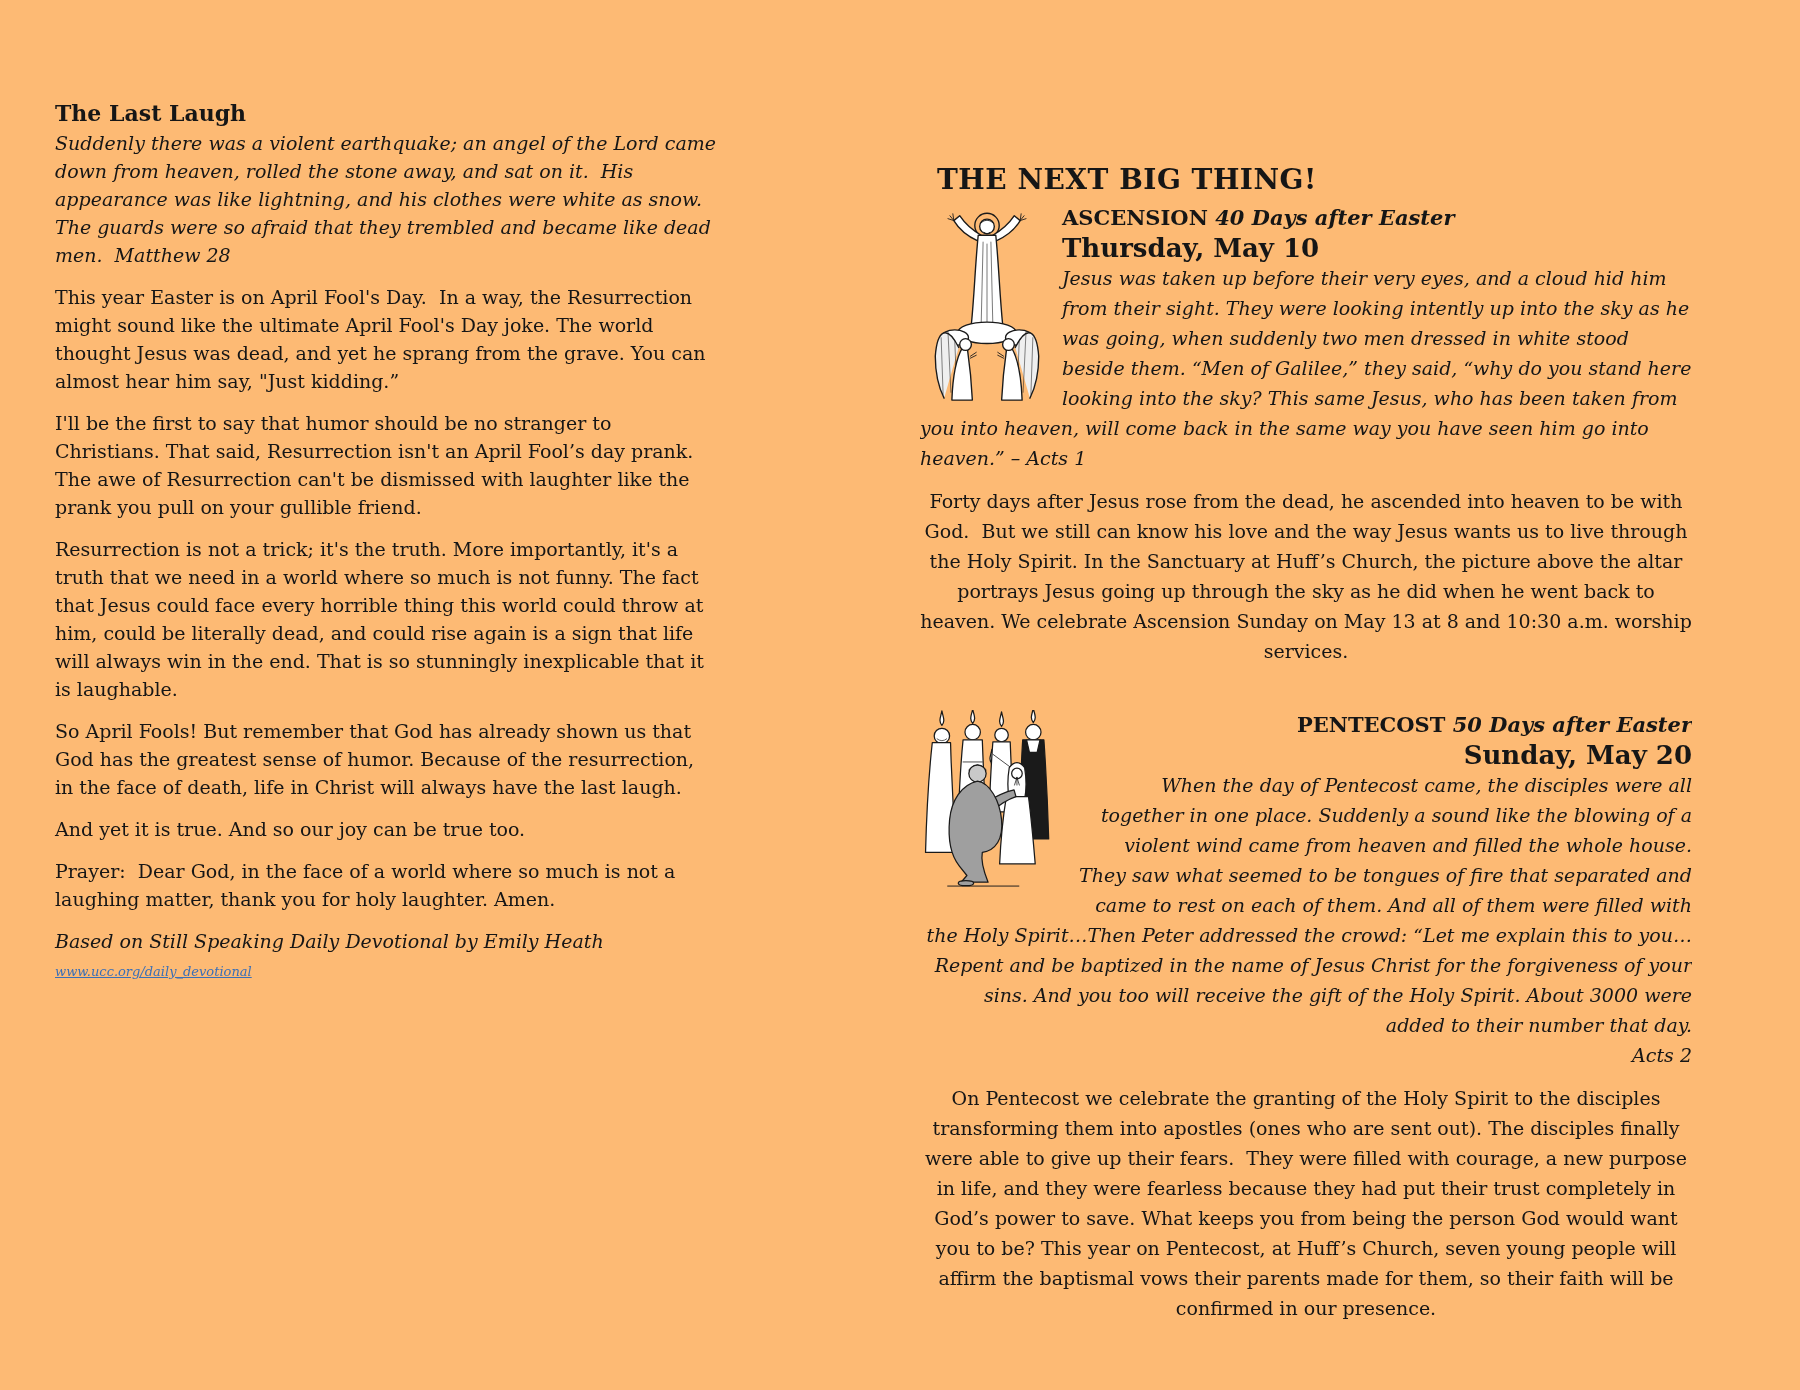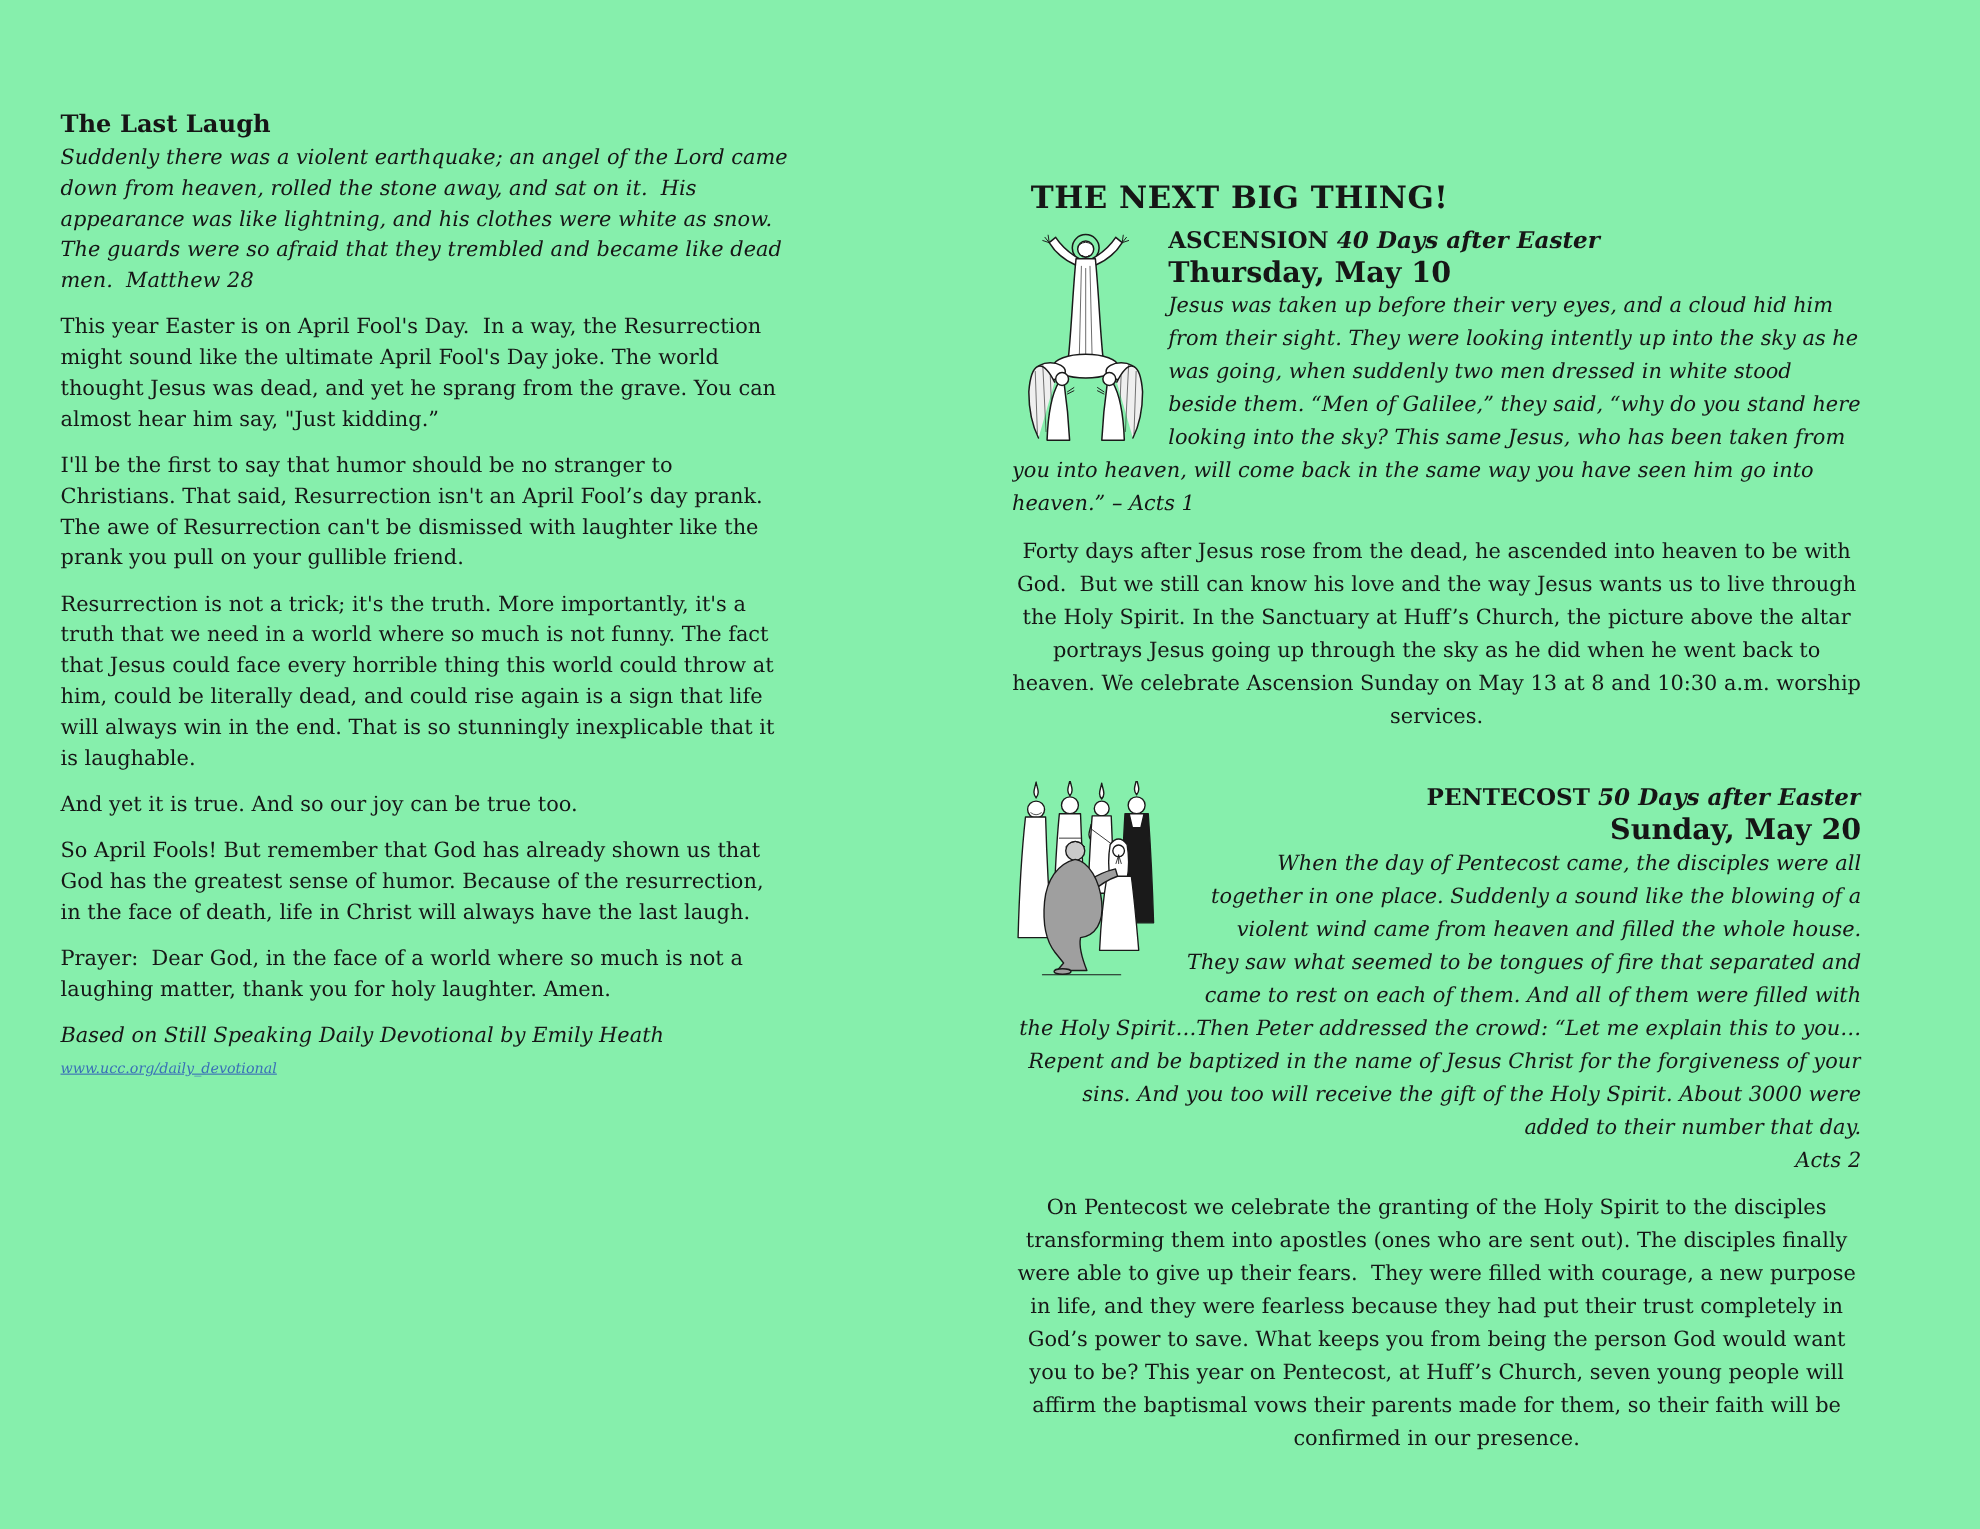--- a/index.html
+++ b/index.html
@@ -1,20 +1,20 @@
 <!DOCTYPE html>
 <html><head>
 <meta charset="utf-8">
 <style>
   html,body { margin:0; padding:0; background:#fff; }
   .page {
     position: relative;
     width: 1800px;
     height: 1390px;
-    background: #86efac;
+    background: #fdba74;
     color: #161616;
     font-family: "DejaVu Serif", "Liberation Serif", serif;
     overflow: hidden;
   }
   .col-left {
     position: absolute;
     left: 55px; top: 98px;
     width: 662px;
     font-size: 19px;
     line-height: 28px;
@@ -65,22 +65,22 @@
 <body>
 
 <div class="page">
 
   <div class="col-left">
     <h2>The Last Laugh</h2>
     <p class="italic">Suddenly there was a violent earthquake; an angel of the Lord came down from heaven, rolled the stone away, and sat on it.  His appearance was like lightning, and his clothes were white as snow.  The guards were so afraid that they trembled and became like dead men.  Matthew 28</p>
     <p>This year Easter is on April Fool's Day.  In a way, the Resurrection might sound like the ultimate April Fool's Day joke. The world thought Jesus was dead, and yet he sprang from the grave. You can almost hear him say, "Just kidding.”</p>
     <p>I'll be the first to say that humor should be no stranger to Christians. That said, Resurrection isn't an April Fool’s day prank. The awe of Resurrection can't be dismissed with laughter like the prank you pull on your gullible friend.</p>
     <p>Resurrection is not a trick; it's the truth. More importantly, it's a truth that we need in a world where so much is not funny. The fact that Jesus could face every horrible thing this world could throw at him, could be literally dead, and could rise again is a sign that life will always win in the end. That is so stunningly inexplicable that it is laughable.</p>
+    <p>So April Fools! But remember that God has already shown us that God has the greatest sense of humor. Because of the resurrection, in the face of death, life in Christ will always have the last laugh.</p>
     <p>And yet it is true. And so our joy can be true too.</p>
-    <p>So April Fools! But remember that God has already shown us that God has the greatest sense of humor. Because of the resurrection, in the face of death, life in Christ will always have the last laugh.</p>
     <p>Prayer:  Dear God, in the face of a world where so much is not a laughing matter, thank you for holy laughter. Amen.</p>
     <p class="italic attribution">Based on Still Speaking Daily Devotional by Emily Heath</p>
     <a class="doc-link" style="color: rgb(58, 111, 183);">www.ucc.org/daily_devotional</a>
   </div>
 
   <div class="col-right">
     <h1>THE NEXT BIG THING!</h1>
 
     <div class="sec sec-ascension">
       <svg class="clip clip-asc" viewBox="0 0 118 205" xmlns="http://www.w3.org/2000/svg" aria-hidden="true">

